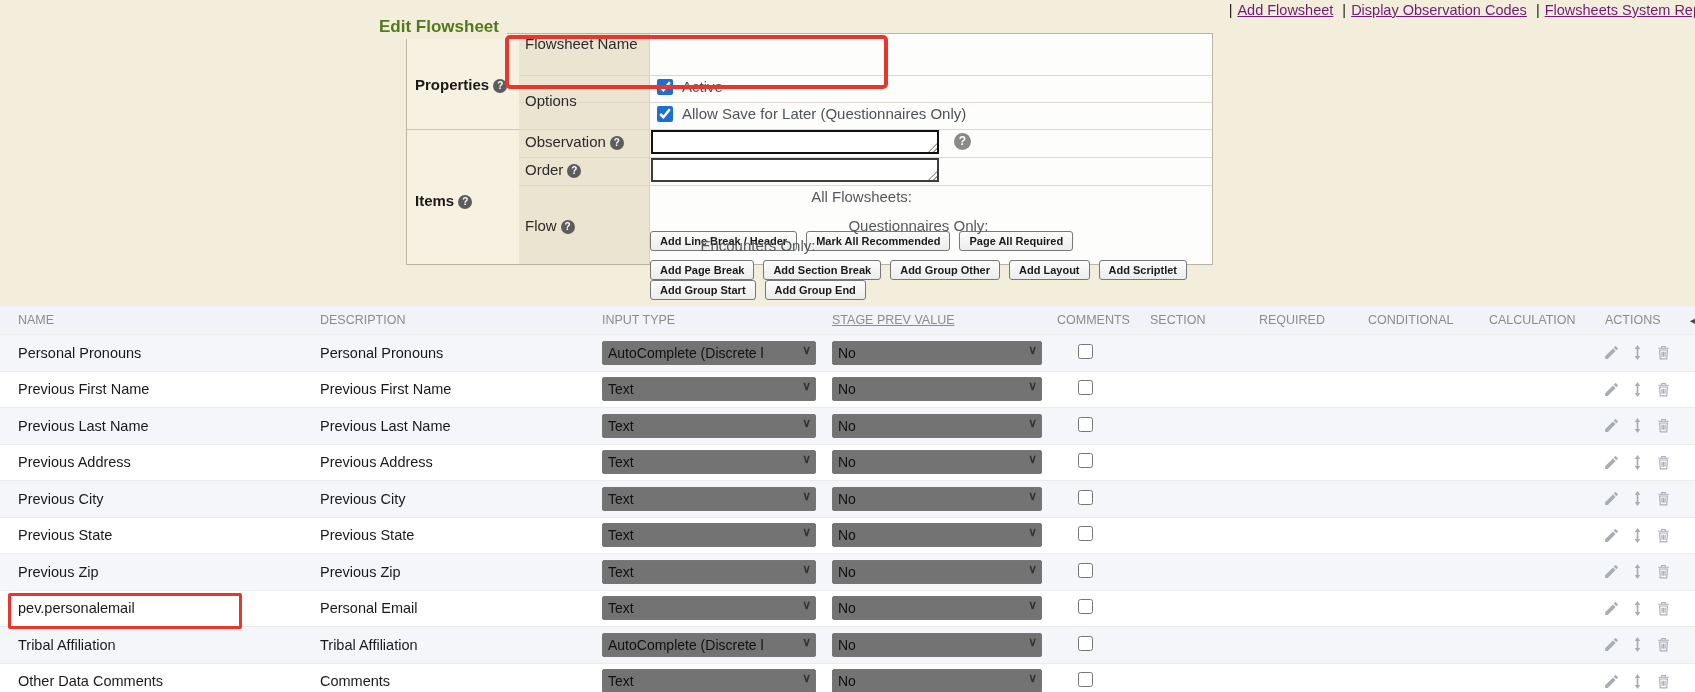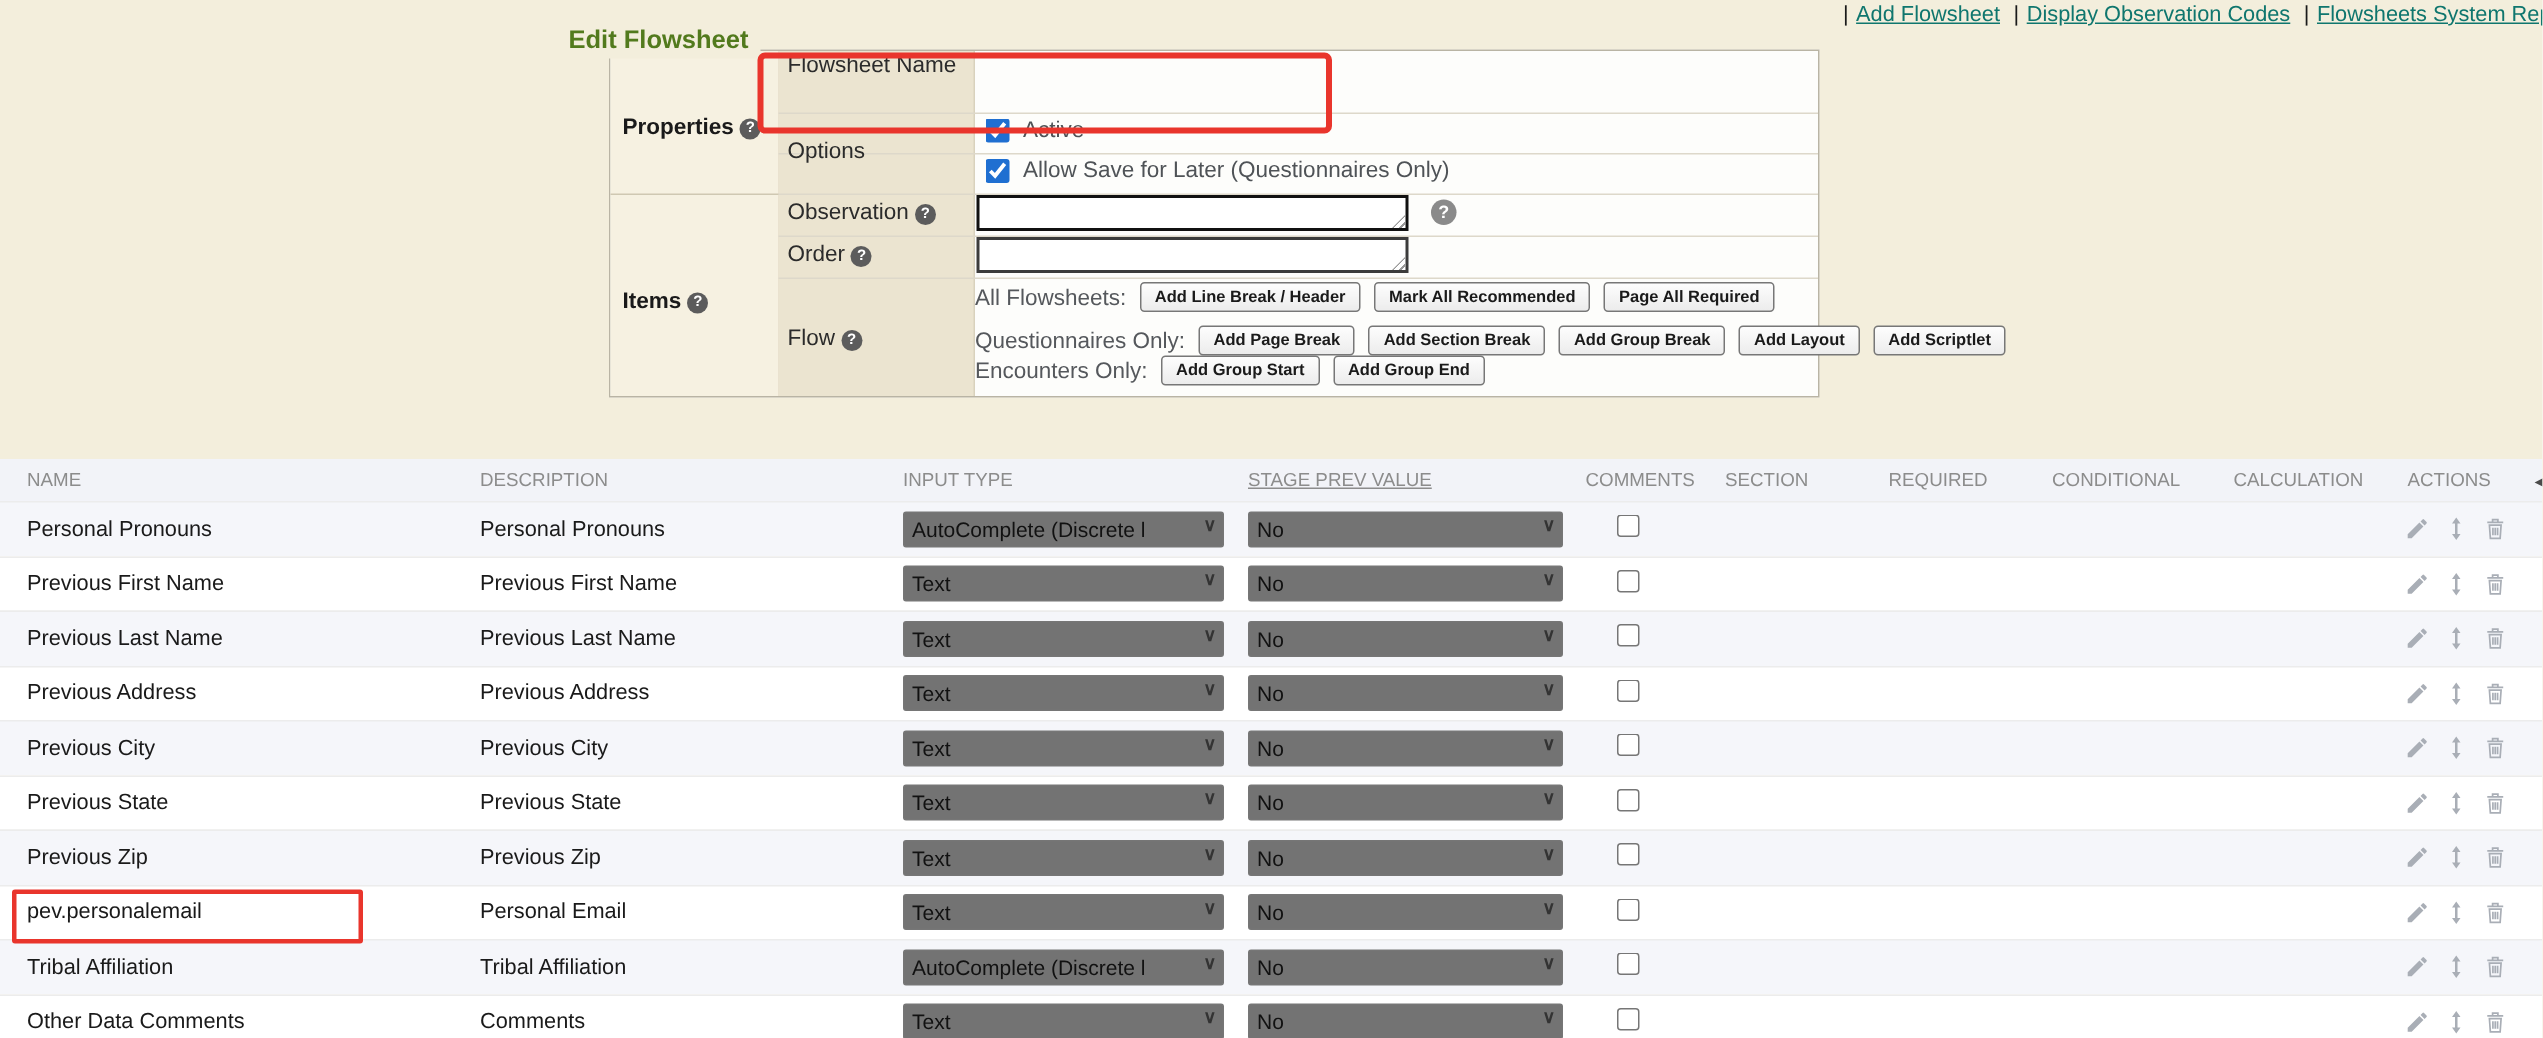--- a/index.html
+++ b/index.html
@@ -1,21 +1,21 @@
 <!DOCTYPE html>
 <html><head>
 <meta charset="utf-8">
 <style>
   html,body{margin:0;padding:0;}
   .page{position:relative;width:1695px;height:692px;overflow:hidden;background:#f3eedc;
         font-family:"Liberation Sans",sans-serif;color:#1a1a1a;}
 
   
   .topnav{position:absolute;top:2px;right:-6px;white-space:nowrap;font-size:14.5px;color:#1a1a1a;}
-  .topnav a{color:#0f766e;text-decoration:underline;cursor:pointer;}
+  .topnav a{color:#701a75;text-decoration:underline;cursor:pointer;}
   .topnav .sep{margin:0 5px;}
 
   
   .panel{position:absolute;left:406px;top:33px;width:807px;height:232px;box-sizing:border-box;
          border:1px solid #b9b4a4;background:#fdfdfb;}
   .panel-title{position:absolute;left:379px;top:17px;z-index:4;background:#f3eedc;padding:0 8px 2px 0;
          color:#527a1d;font-size:17px;font-weight:bold;}
   .colA{position:absolute;left:0;top:0;width:112px;height:100%;background:#f6f1e1;border-right:1px solid #d9d2bd;}
   .colB{position:absolute;left:112px;top:0;width:130px;height:100%;background:#ebe4d0;border-right:1px solid #d9d2bd;}
   .colA-divider{position:absolute;left:0;top:95px;width:112px;height:1px;background:#cfc8b2;z-index:2;}
@@ -28,21 +28,21 @@
   .ta-wrap textarea{box-sizing:border-box;width:100%;height:100%;resize:none;overflow:hidden;
         font-family:"Liberation Mono","DejaVu Sans Mono",monospace;font-size:15px;padding:3px 6px;
         border:1px solid #7a7a7a;background:#fff;}
   .grip{position:absolute;right:2px;bottom:2px;width:9px;height:9px;pointer-events:none;
         background:repeating-linear-gradient(-45deg,transparent 0 2px,#999 2px 3.5px);
         clip-path:polygon(100% 0,100% 100%,0 100%);}
   .chkrow{position:absolute;z-index:2;display:flex;align-items:flex-end;gap:9px;font-size:15px;color:#4f5357;}
   .chkrow input{width:16px;height:16px;accent-color:#1f6fd1;margin:0;}
   .bighelp{position:absolute;z-index:2;width:17px;height:17px;border-radius:50%;background:#8a8a8a;color:#fff;
         font-size:12px;font-weight:bold;text-align:center;line-height:17px;cursor:pointer;}
-  .flow-line{position:absolute;left:243px;z-index:2;display:flex;align-items:center;gap:9px;white-space:nowrap;}
+  .flow-line{position:absolute;left:243px;z-index:2;display:flex;align-items:center;gap:26px;white-space:nowrap;flex-direction:column;}
   .flow-label{font-size:15px;color:#55585c;}
   .btns{display:flex;align-items:center;gap:9px;}
   .fbtn{font-family:"Liberation Sans",sans-serif;font-size:11px;font-weight:bold;color:#1a1a1a;
         padding:3px 9px;border:1px solid #777;border-radius:3px;background:linear-gradient(#fdfdfd,#ececec);cursor:pointer;}
 
   
   .red1{position:absolute;left:505px;top:35px;width:375px;height:46px;border:4px solid #e9352c;border-radius:5px;z-index:6;pointer-events:none;}
   .hl-box{position:absolute;left:8px;top:2px;width:228px;height:30px;border:3px solid #e9352c;border-radius:2px;z-index:6;pointer-events:none;}
 
   
@@ -140,21 +140,21 @@
           <button class="fbtn">Add Line Break / Header</button>
           <button class="fbtn">Mark All Recommended</button>
           <button class="fbtn">Page All Required</button>
         </span>
     </div>
     <div class="flow-line" style="top:183px">
       <span class="flow-label"><span class="u">Questionnaires Only</span><span>:</span></span>
       <span class="btns">
           <button class="fbtn">Add Page Break</button>
           <button class="fbtn">Add Section Break</button>
-          <button class="fbtn">Add Group Break</button>
+          <button class="fbtn">Add Group Other</button>
           <button class="fbtn">Add Layout</button>
           <button class="fbtn">Add Scriptlet</button>
         </span>
     </div>
     <div class="flow-line" style="top:203px">
       <span class="flow-label">Encounters Only:</span>
       <span class="btns">
           <button class="fbtn">Add Group Start</button>
           <button class="fbtn">Add Group End</button>
         </span>

